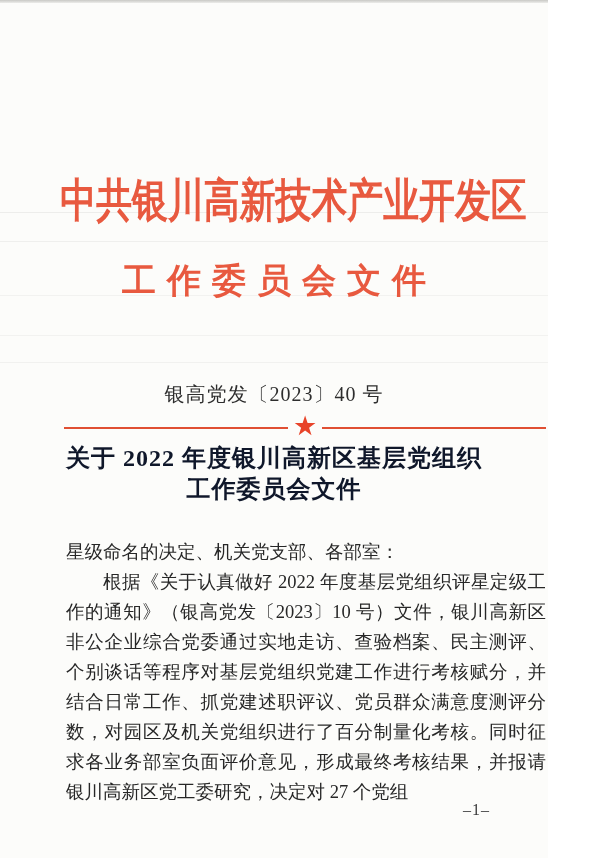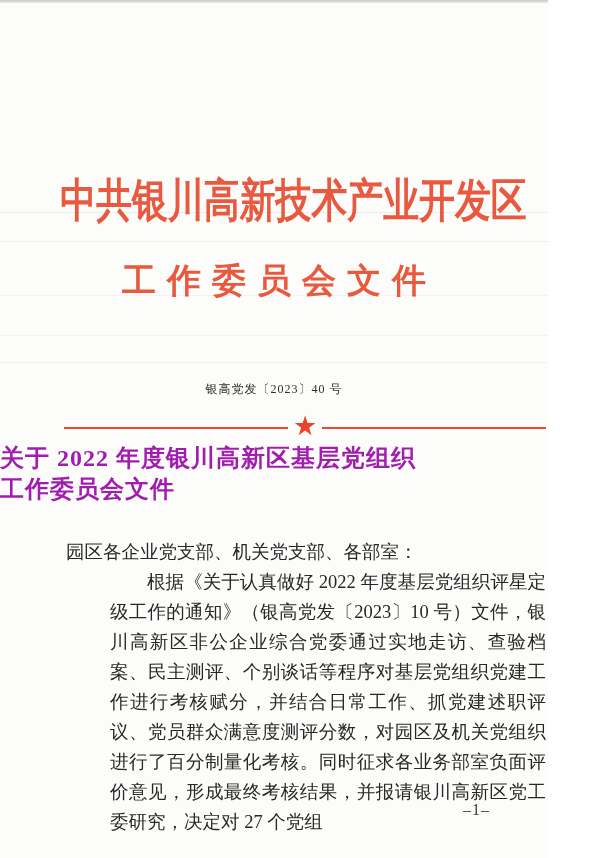--- a/index.html
+++ b/index.html
@@ -55,21 +55,21 @@
     letter-spacing: 11px;
     text-indent: 11px; 
     white-space: nowrap;
   }
   .doc-number {
     position: absolute;
     top: 381px;
     left: 0;
     width: 100%;
     text-align: center;
-    font-size: 12px;
+    font-size: 20px;
     color: #2d2d2d;
     letter-spacing: 1px;
   }
   .star-divider {
     position: absolute;
     top: 414px;
     left: 64px;
     width: 482px;
     height: 28px;
     display: flex;
@@ -84,43 +84,43 @@
     color: #e8442a;
     font-size: 27px;
     line-height: 1;
     margin: 0 5px 3px 5px;
   }
   .doc-title {
     position: absolute;
     top: 443px;
     left: 0;
     width: 100%;
+    text-align: center;
     font-size: 24px;
     font-weight: bold;
-    color: #a21caf;
+    color: #0f172a;
     line-height: 31px;
     letter-spacing: 1px;
   }
   .body-text {
     position: absolute;
     top: 537px;
     left: 66px;
     width: 480px;
     font-size: 18.5px;
     color: #272727;
     line-height: 30px;
     text-align: justify;
     text-justify: inter-ideograph;
   }
   .body-text .salutation {
     text-indent: 0;
   }
   .body-text .para {
     text-indent: 2em;
-    margin-left: 44px;
   }
   .page-number {
     position: absolute;
     top: 801px;
     right: 58px;
     font-size: 16px;
     color: #3a3a3a;
     letter-spacing: 1px;
   }
 </style>
@@ -147,19 +147,19 @@
     <div class="star">★</div>
     <div class="rule"></div>
   </div>
 
   <div class="doc-title">
     <div>关于 2022 年度银川高新区基层党组织</div>
     <div>工作委员会文件</div>
   </div>
 
   <div class="body-text">
-    <div class="salutation">园区各企业党支部、机关党支部、各部室：</div>
+    <div class="salutation">星级命名的决定、机关党支部、各部室：</div>
     <div class="para">根据《关于认真做好 2022 年度基层党组织评星定级工作的通知》（银高党发〔2023〕10 号）文件，银川高新区非公企业综合党委通过实地走访、查验档案、民主测评、个别谈话等程序对基层党组织党建工作进行考核赋分，并结合日常工作、抓党建述职评议、党员群众满意度测评分数，对园区及机关党组织进行了百分制量化考核。同时征求各业务部室负面评价意见，形成最终考核结果，并报请银川高新区党工委研究，决定对 27 个党组</div>
   </div>
 
   <div class="page-number">–1–</div>
 
 </div>
 
 </body></html>

